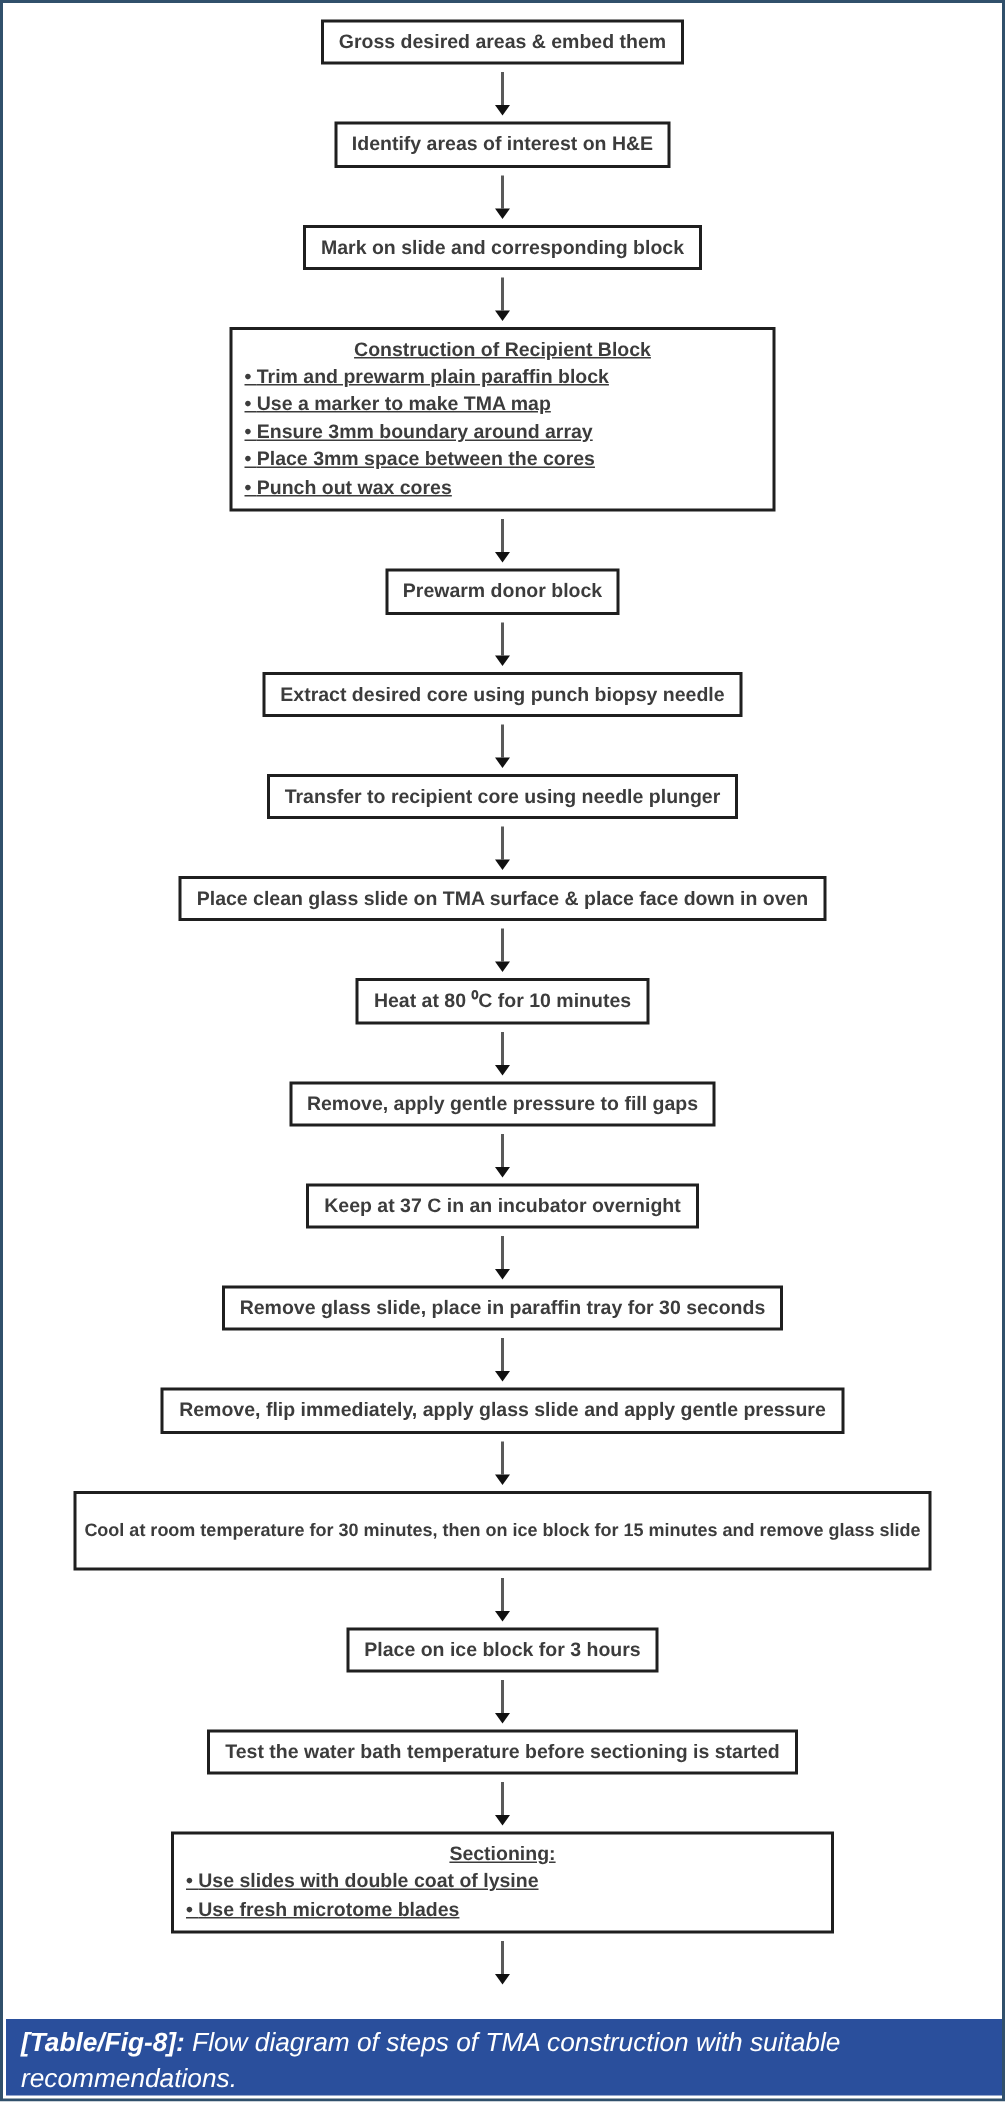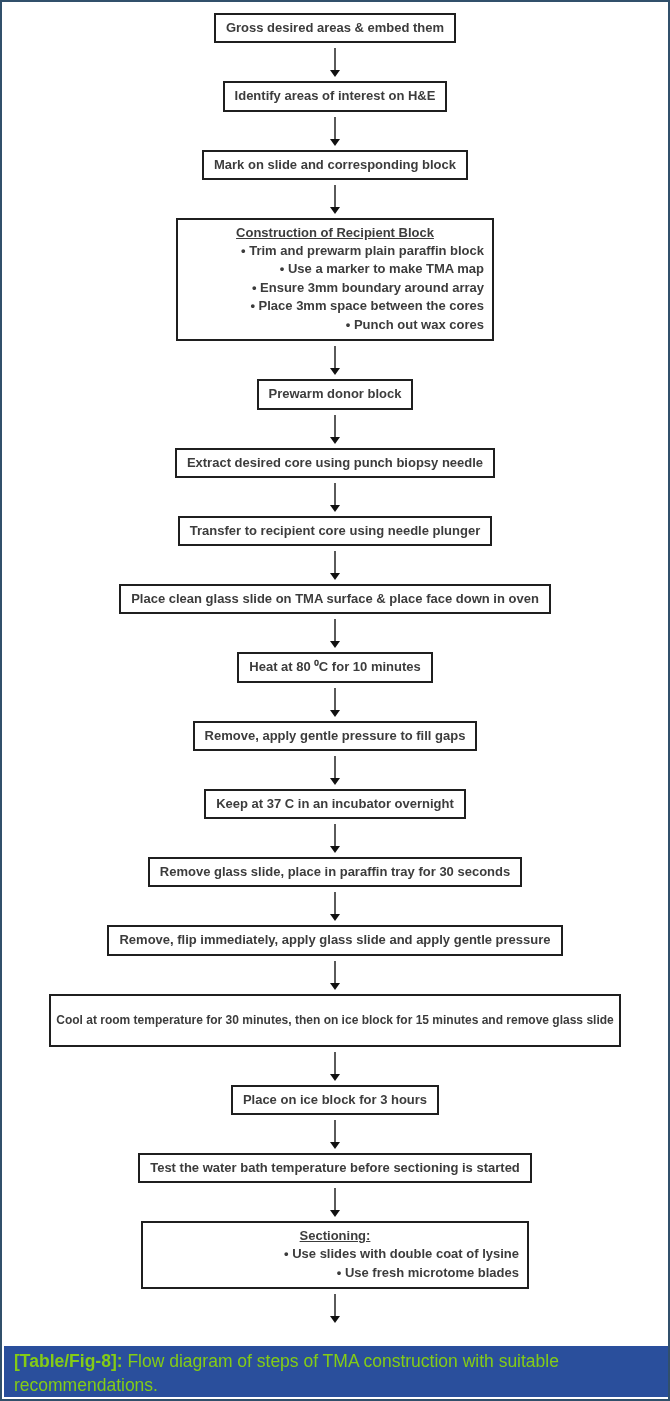--- a/index.html
+++ b/index.html
@@ -24,54 +24,55 @@
     font-size:13px;font-weight:600;
     line-height:1.25;
     padding:5px 10px;
     white-space:nowrap;
     text-align:center;
   }
   .node.multi{
     white-space:normal;
     padding:5px 8px;
   }
-  .node.construction{width:318px;}
-  .node.sectioning{width:388px;}
+  .node.construction{width:364px;}
+  .node.sectioning{width:442px;}
   .node.xl{font-size:12px;padding:17px 5px;}
   .node-title{
     text-decoration:underline;
     text-align:center;
     margin-bottom:1px;
   }
   .bullets{margin:0;padding:0;list-style:none;}
-  .bullets li{text-align:right;line-height:1.42;}
+  .bullets li{text-align:left;line-height:1.42;text-decoration:underline;}
   .bullets li::before{content:"•   ";}
   .arrow{
     display:flex;flex-direction:column;align-items:center;
     height:38px;box-sizing:border-box;
     padding:5px 0 4px 0;
     flex:none;
   }
   .arrow .shaft{width:1.5px;flex:1;background:#5a5a5a;}
   .arrow .head{
     width:0;height:0;
     border-left:5px solid transparent;
     border-right:5px solid transparent;
     border-top:7px solid #111;
   }
   .caption{
     position:absolute;
     left:2px;right:0;bottom:2px;
     height:51px;
     box-sizing:border-box;
     background:#2a4f9c;
-    color:#84cc16;
+    color:#ffffff;
     font-size:17.5px;
     line-height:1.35;
     padding:4px 10px;
+    font-style:italic;
   }
   .caption b{font-weight:bold;}
 </style>
 </head>
 <body>
 
 <div class="figure">
   <div class="flow">
 
     <div class="node">Gross desired areas &amp; embed them</div>

